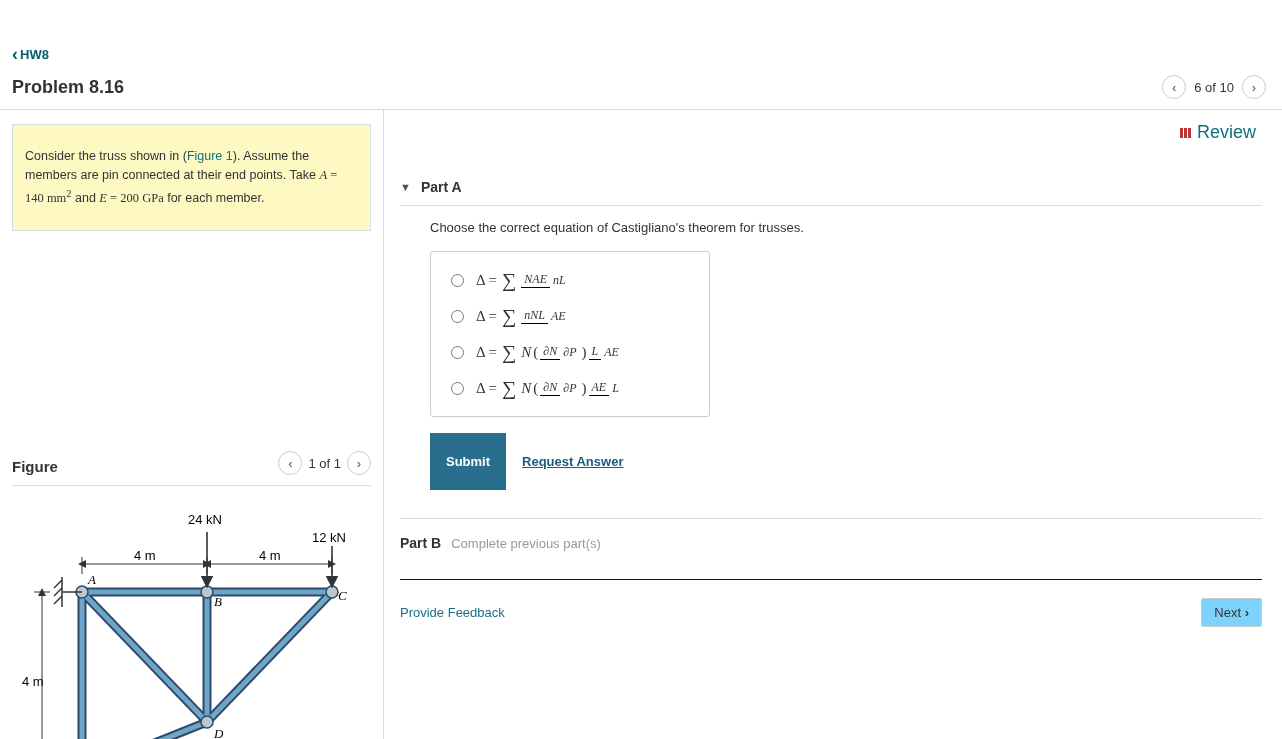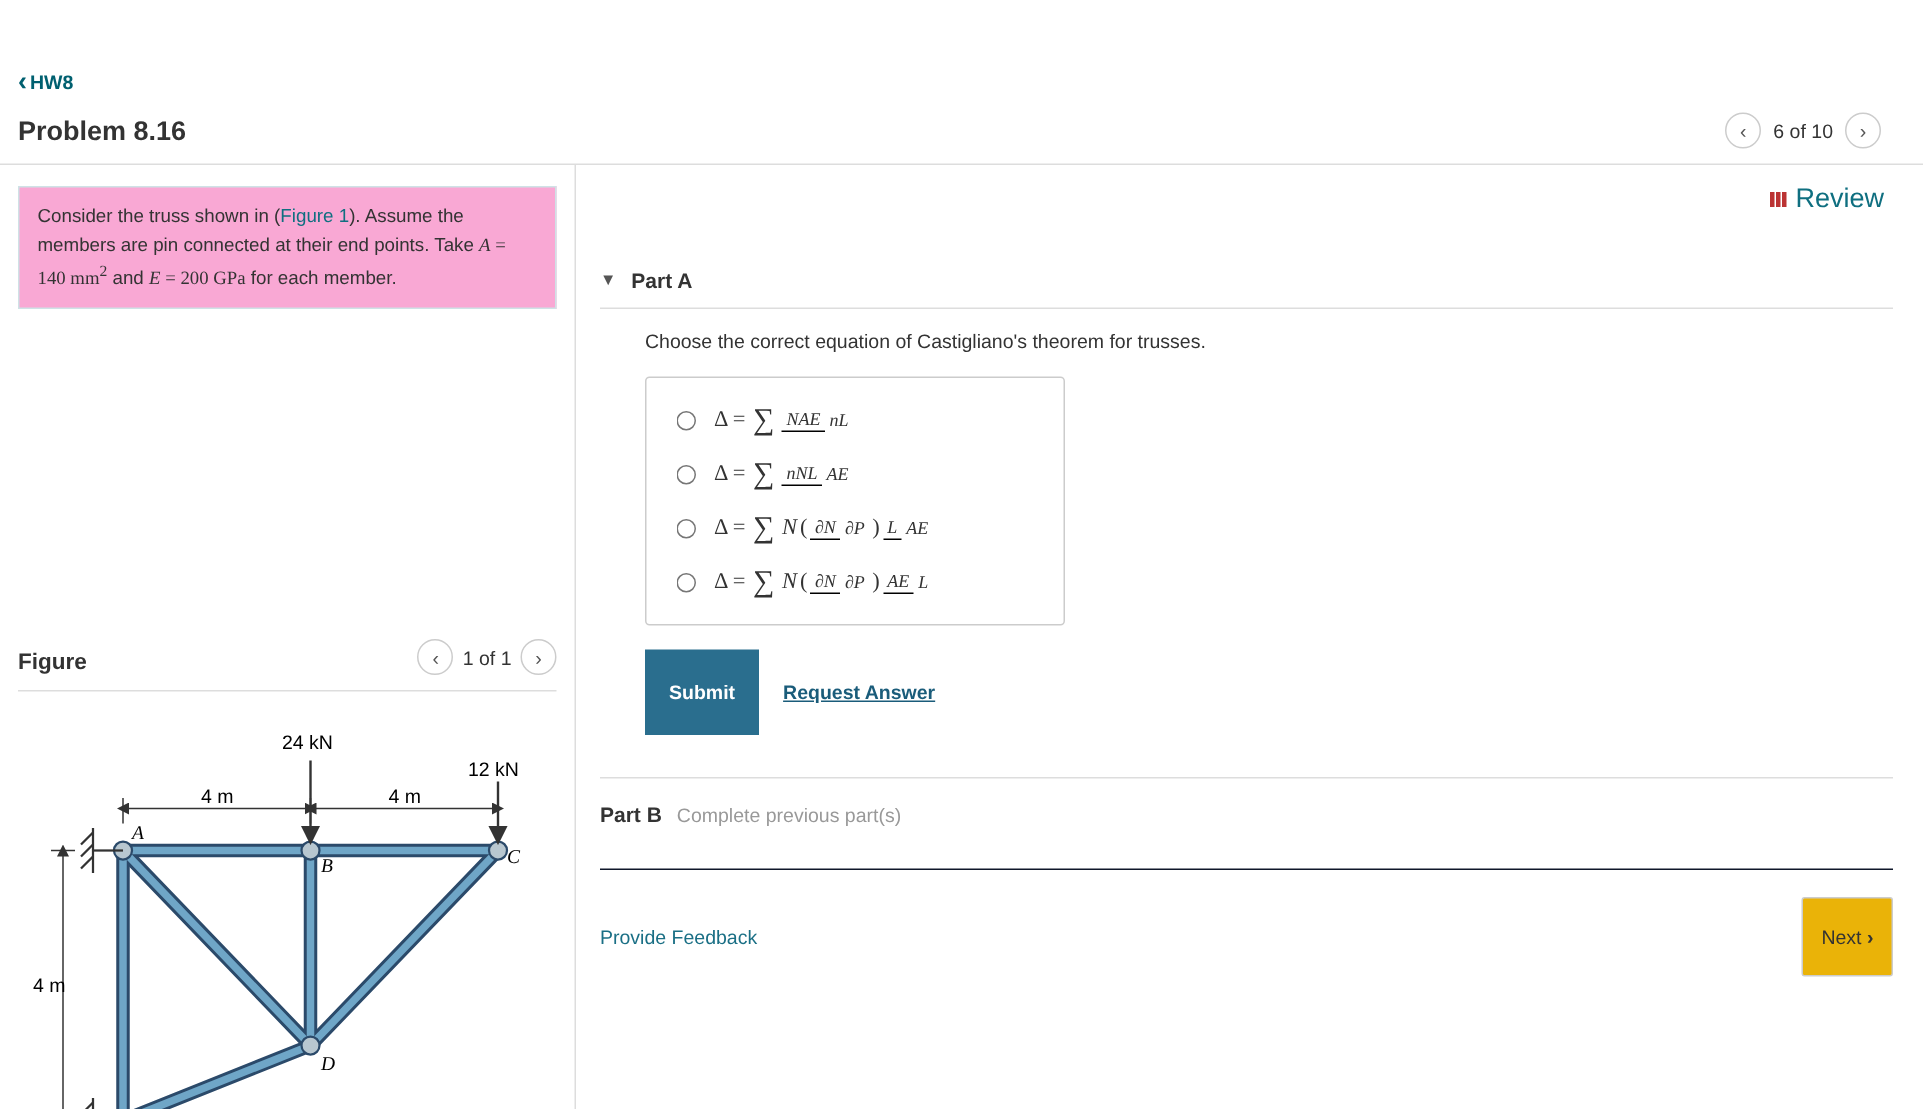--- a/index.html
+++ b/index.html
@@ -15,21 +15,21 @@
     font-weight: bold;
     font-size: 13px;
     padding: 8px 0 4px 12px;
     display: inline-block;
     cursor: pointer;
     margin-top: 36px;
   }
   .back-link::before { content: "‹"; font-size: 18px; margin-right: 2px; font-weight:bold; vertical-align:-1px;}
   .title-row {
     display: flex; align-items: center; justify-content: space-between;
-    padding: 6px 28px 10px 12px;
+    padding: 6px 16px 10px 12px;
   }
   .title-row h1 { font-size: 18px; font-weight: bold; color: #333; }
   .nav-group { display: flex; align-items: center; gap: 8px; }
   .circ-btn {
     width: 24px; height: 24px; border: 1px solid #ccc; border-radius: 50%;
     background: #fff; display: flex; align-items: center; justify-content: center;
     color: #555; font-size: 13px; cursor: pointer; user-select:none;
   }
   .counter-text { font-size: 13px; color: #333; }
   .main {
@@ -40,23 +40,23 @@
   .left-col {
     width: 384px;
     border-right: 1px solid #ddd;
     padding: 14px 12px 14px 12px;
   }
   .right-col {
     flex: 1;
     padding: 12px 20px 12px 16px;
   }
   .intro-box {
-    background: #f9a8d4;
+    background: #fef9c3;
     border: 1px solid #cfe2e6;
-    padding: 10px 12px;
+    padding: 22px 12px;
     font-size: 12.5px;
     line-height: 1.55;
     color:#333;
   }
   .intro-box .fig-link { color: #0f6f80; text-decoration: none; cursor:pointer;}
   .serif-it { font-family: Georgia, 'Times New Roman', serif; font-style:italic;}
   .unit-rm { font-family: Georgia, 'Times New Roman', serif; font-style:normal;}
   .figure-head {
     display: flex; align-items: flex-end; justify-content: space-between;
     margin-top: 220px;
@@ -117,21 +117,21 @@
   }
   .partB-row .partb-label{ font-weight:bold;}
   .partB-row .hint { color:#999; font-weight:normal; font-size:13px;}
   .feedback-row {
     border-top:1px solid #0f172a;
     margin-top:28px; padding-top:18px;
     display:flex; justify-content:space-between; align-items:center;
   }
   .feedback-link { color:#1a6f85; font-size:13px; cursor:pointer;}
   .next-btn {
-    background:#eab308; border:1px solid #ccc; padding:18px 12px;
+    background:#7dd3fc; border:1px solid #ccc; padding:6px 12px;
     font-size:13px; cursor:pointer; border-radius:2px; color:#333;
   }
   
   .figure-svg-wrapper { margin-top:16px; }
 </style>
 </head>
 <body>
 
 
 

